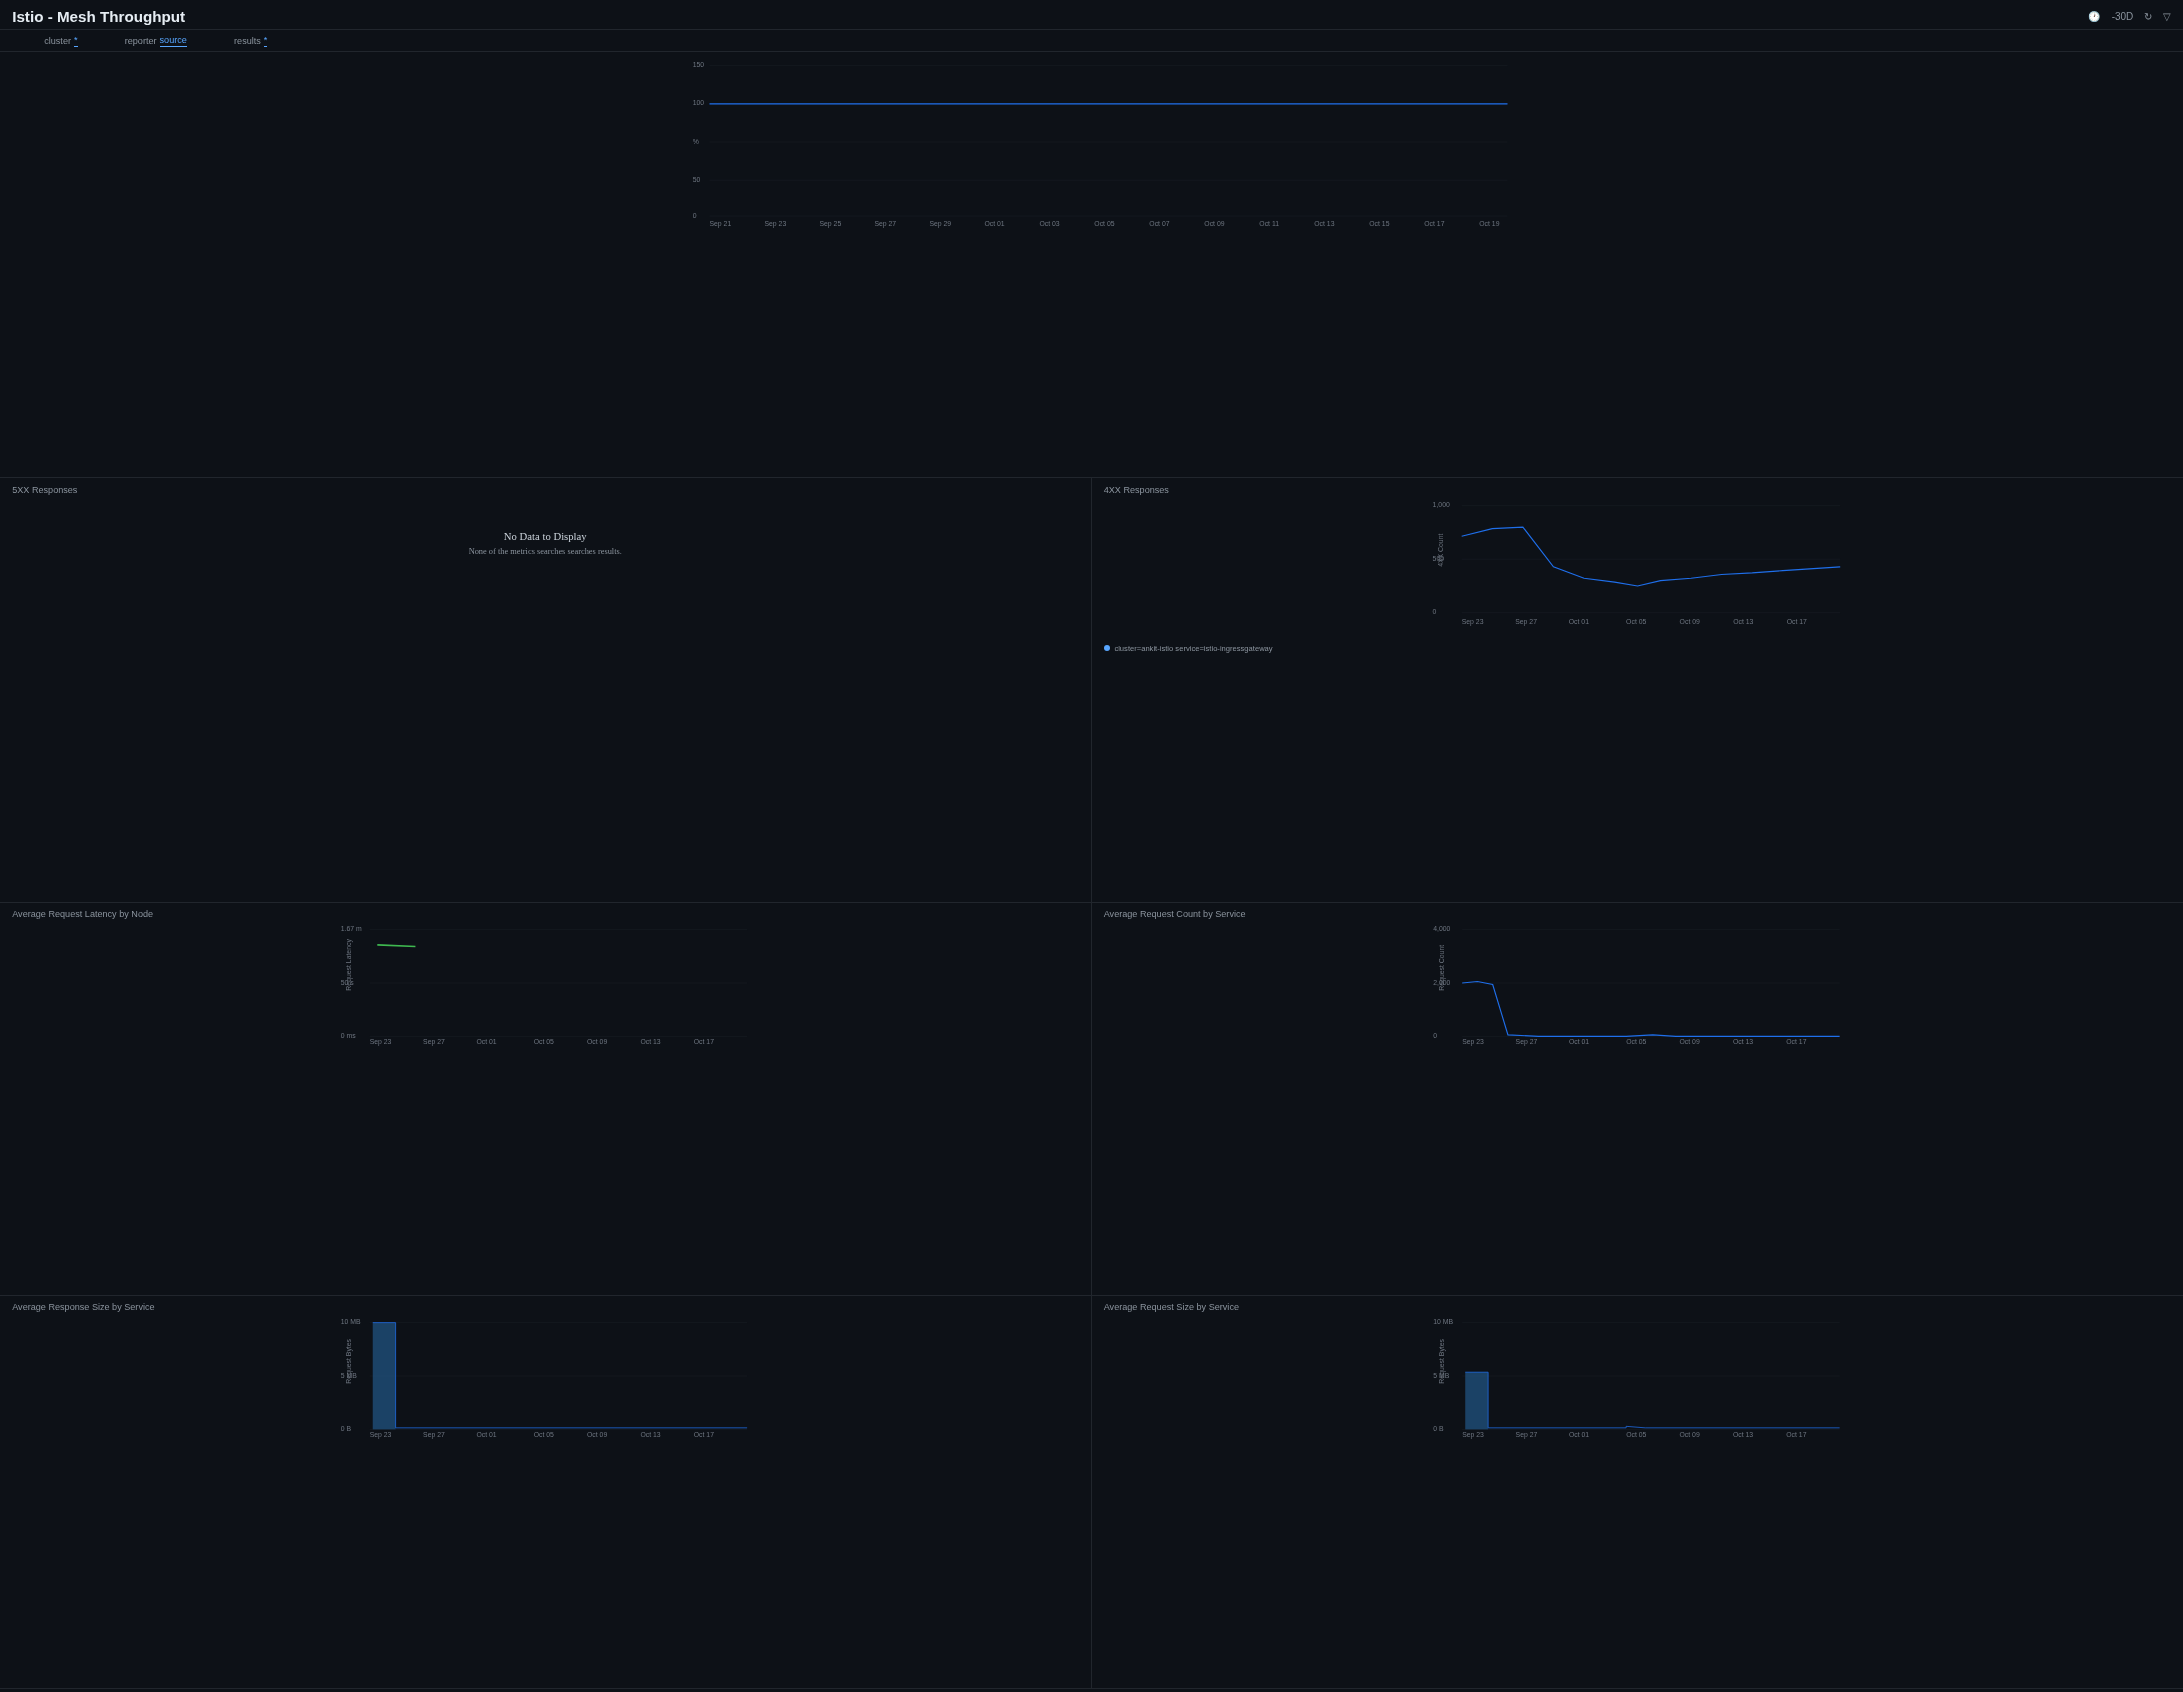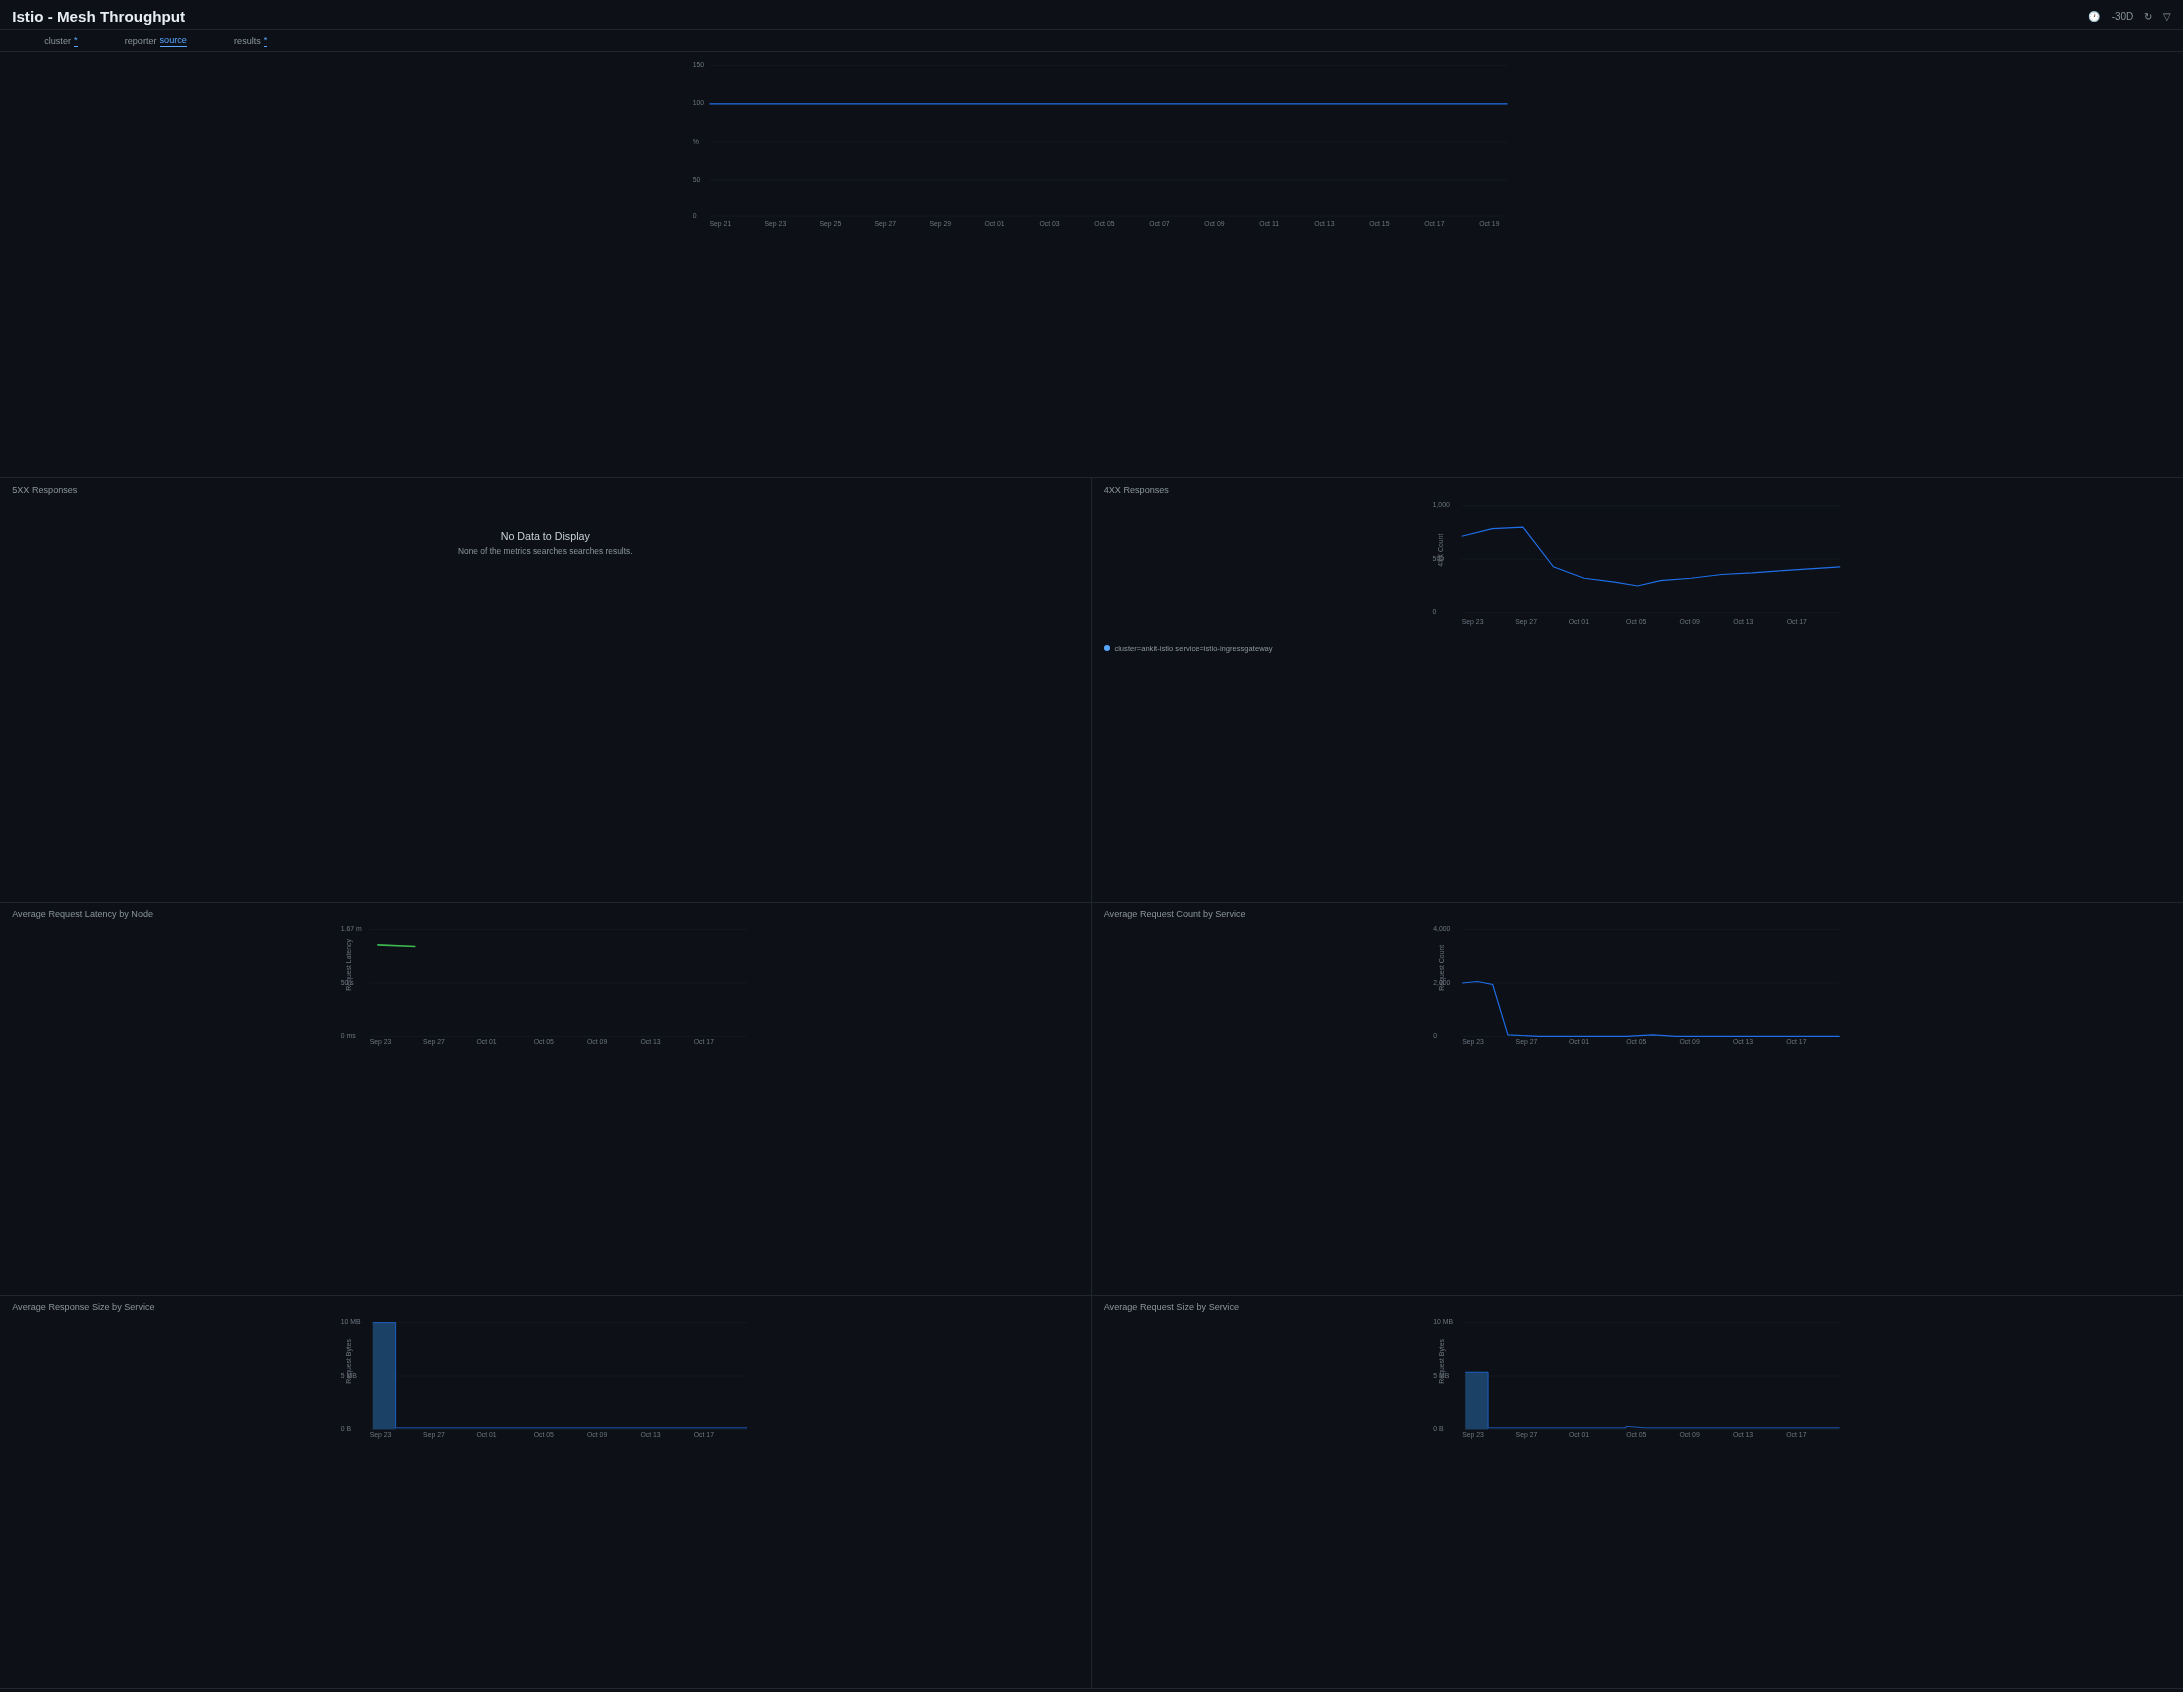--- a/index.html
+++ b/index.html
@@ -90,20 +90,21 @@
     }
     .grid-line { stroke: #21262d; stroke-width: 0.5; }
     .no-data {
       display: flex;
       flex-direction: column;
       align-items: center;
       justify-content: center;
       height: 91px;
       color: #8b949e;
       gap: 4.6px;
+      font-family: Liberation Serif, serif;
     }
     .no-data-title { font-size: 10.7px; color: #c9d1d9; }
     .no-data-sub { font-size: 8.4px; }
     .legend {
       display: flex;
       align-items: center;
       gap: 4.6px;
       margin-top: 14px;
       font-size: 7.6px;
       color: #8b949e;

